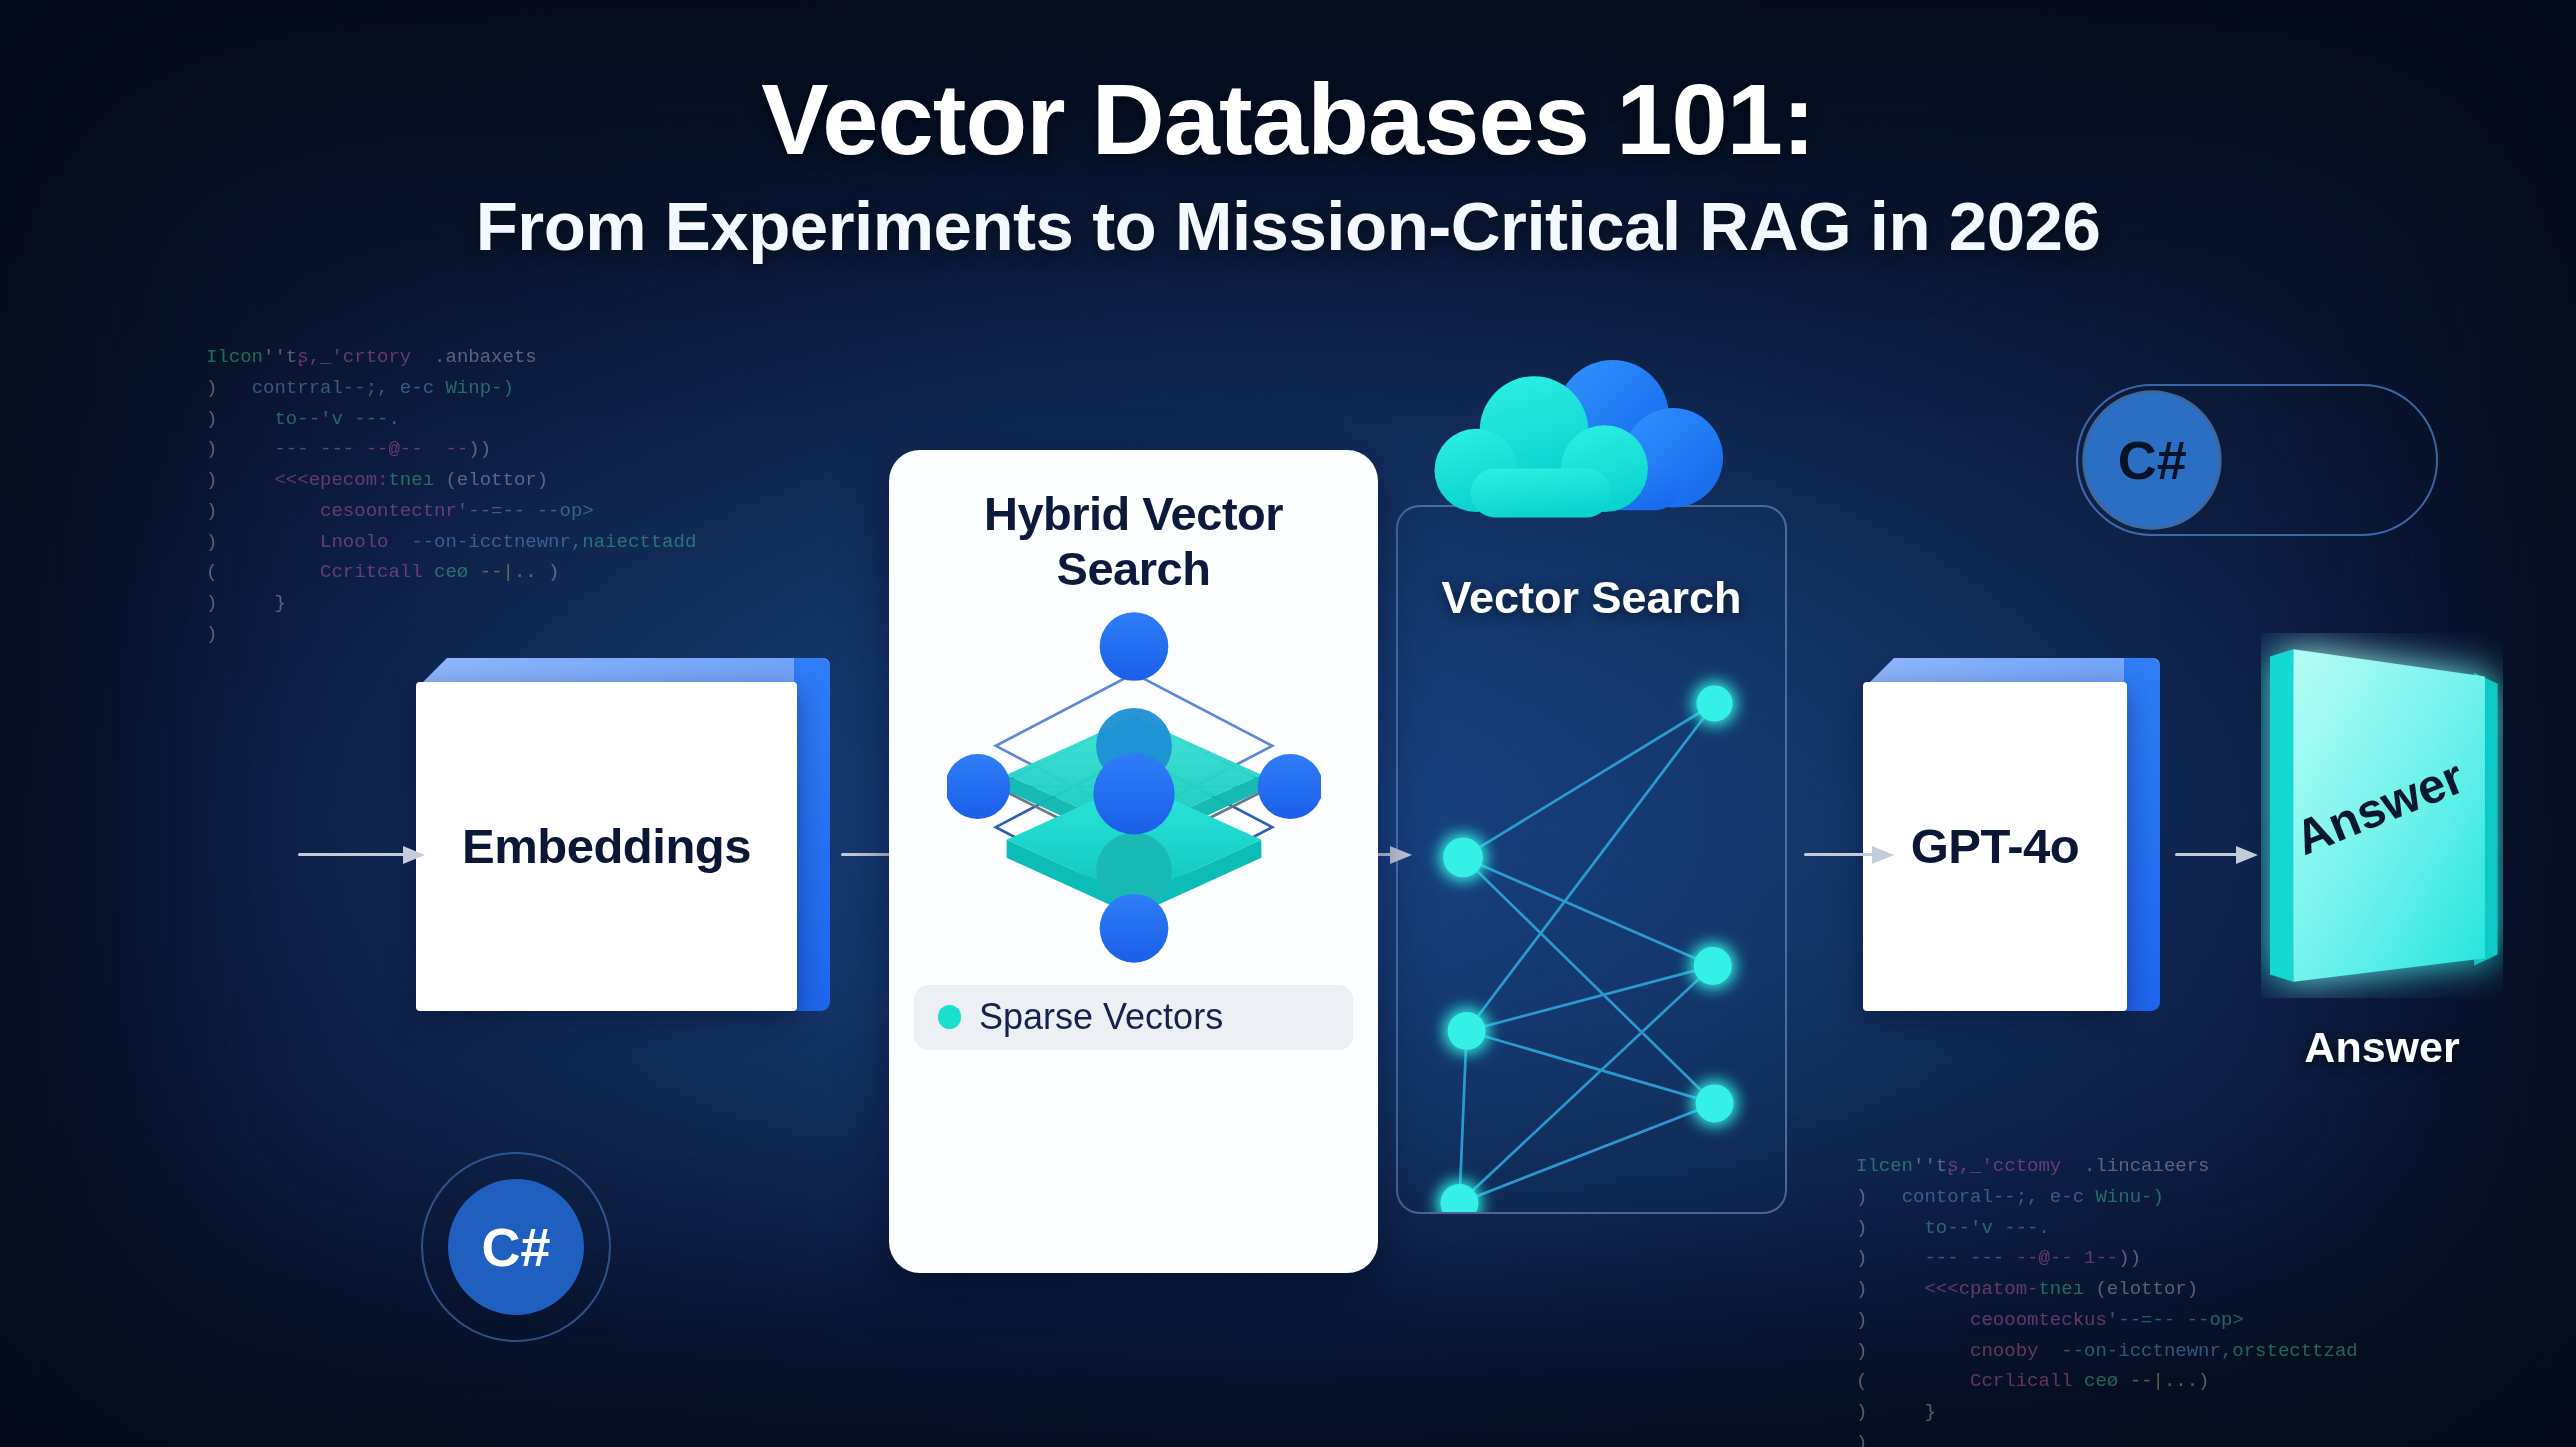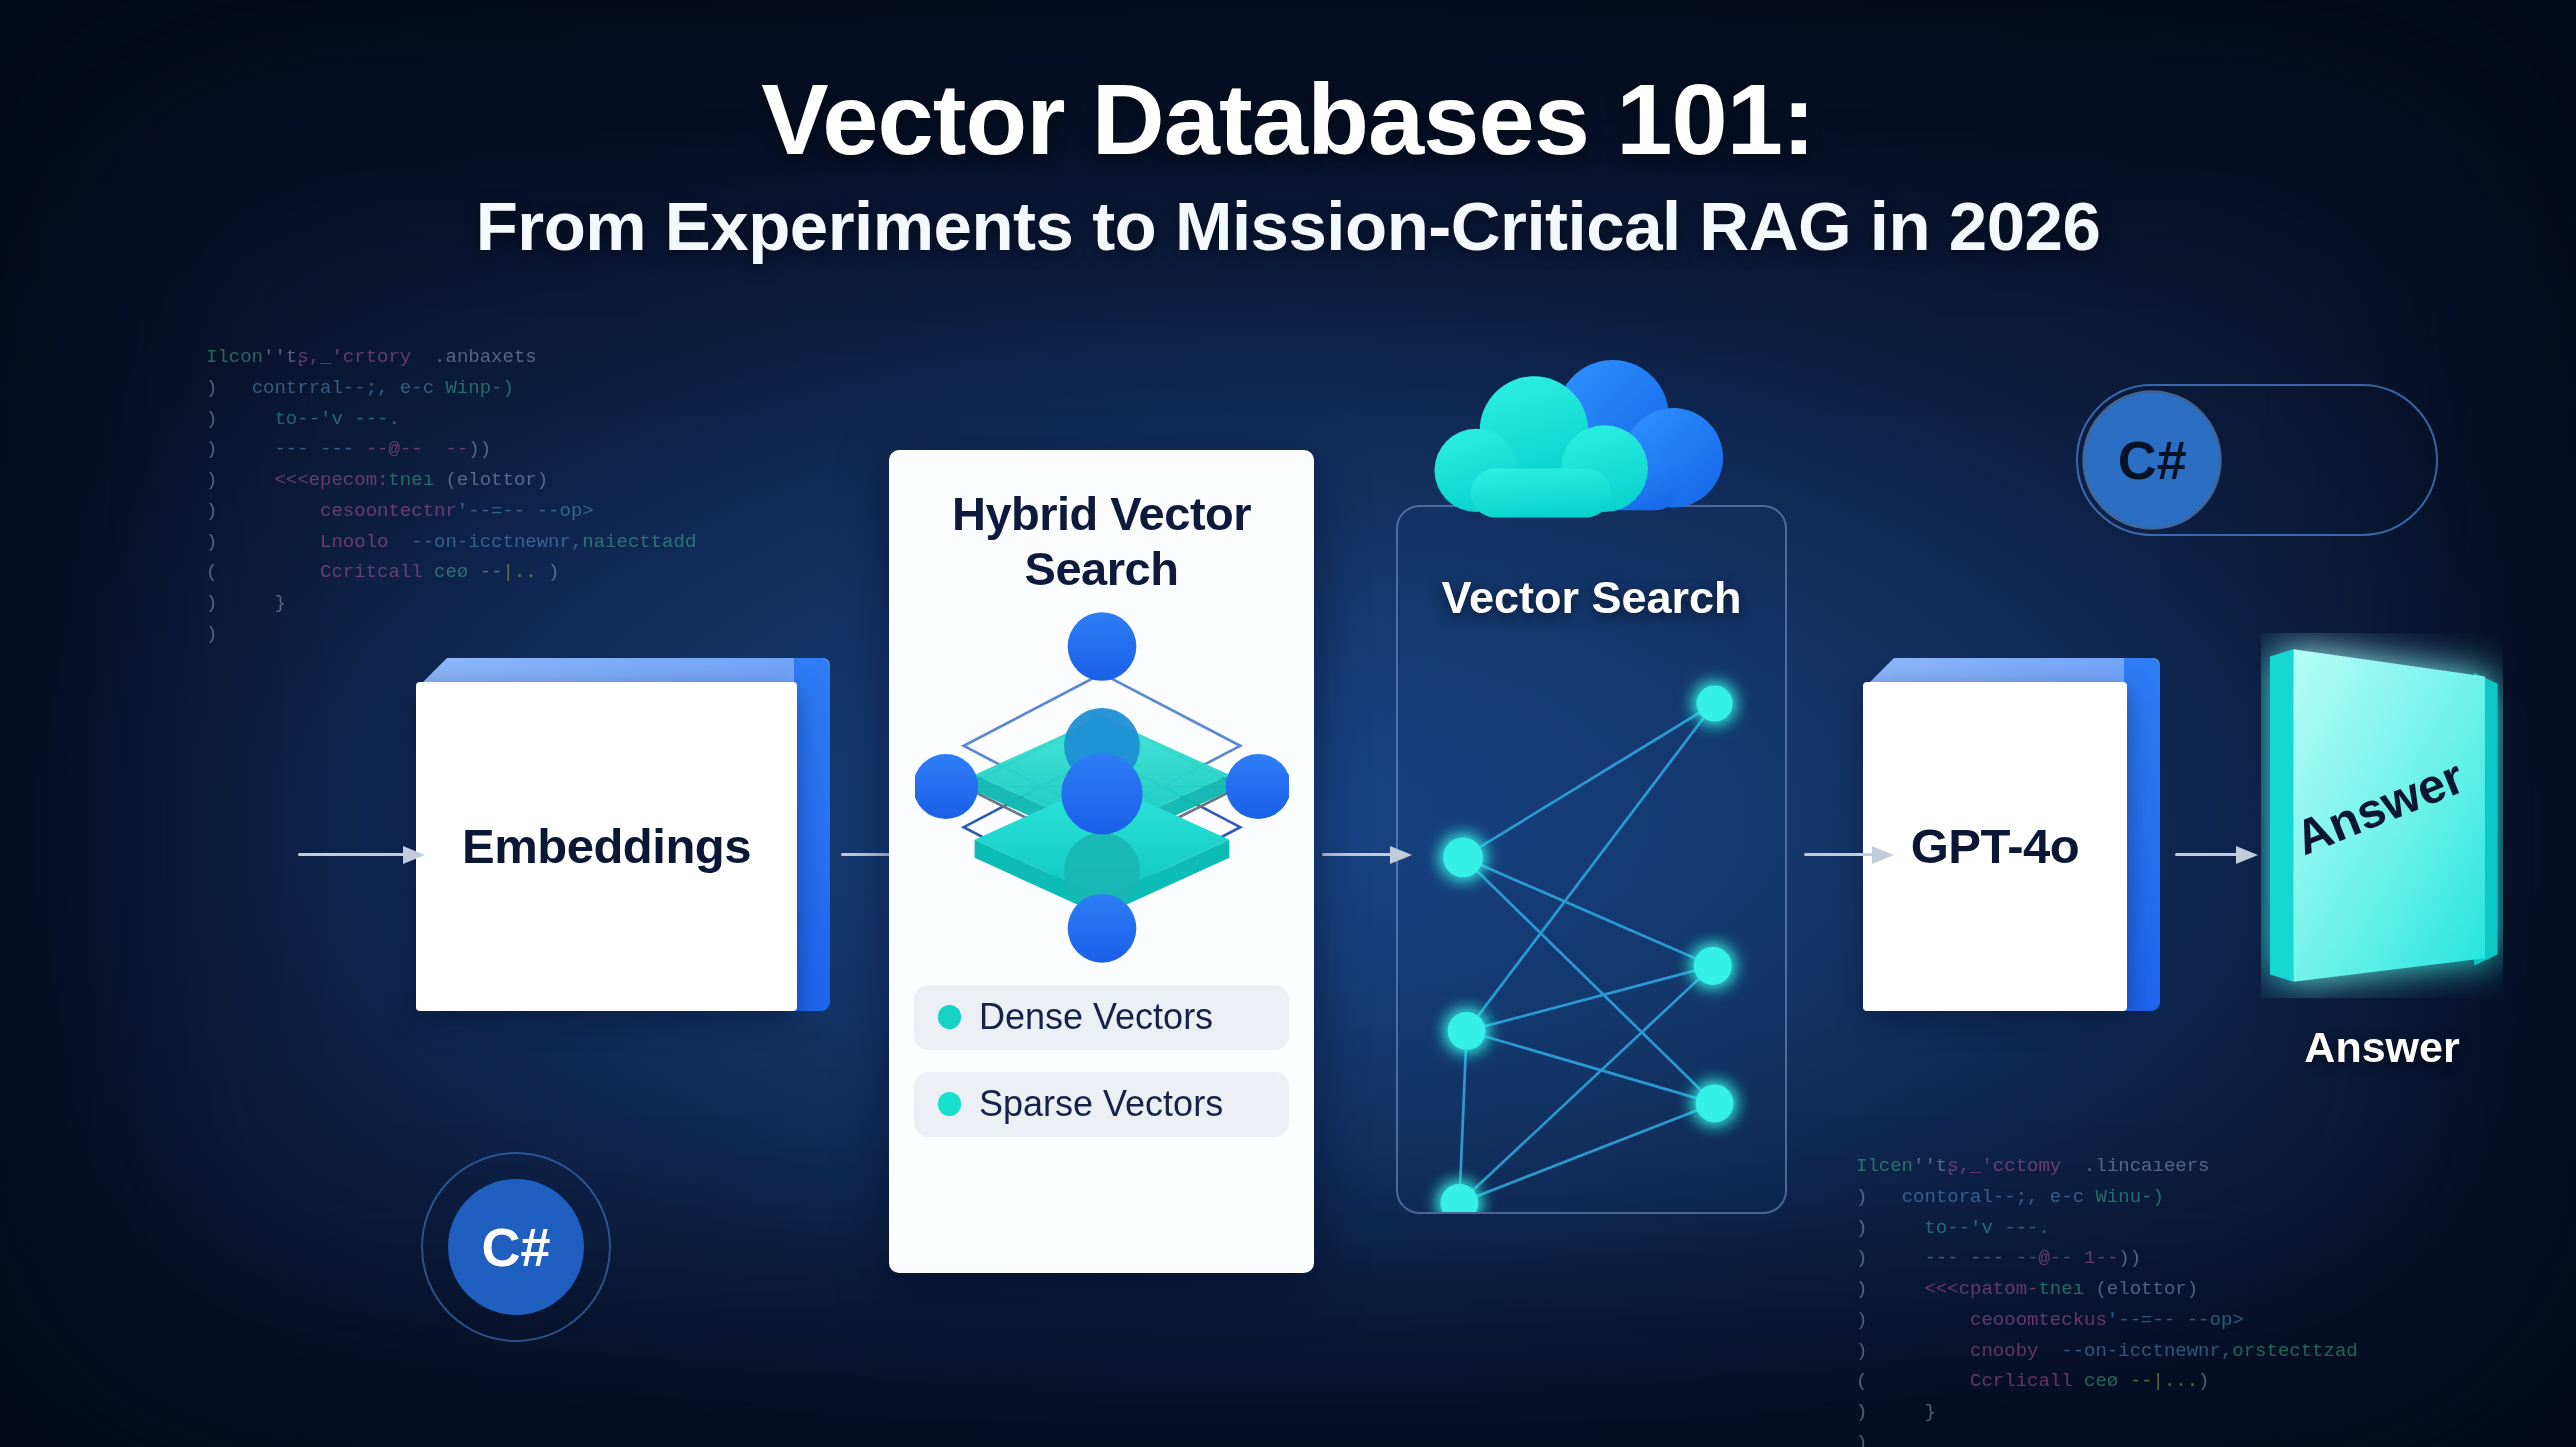--- a/index.html
+++ b/index.html
@@ -113,22 +113,22 @@
     background:#ffffff; border-radius:4px;
     box-shadow:0 9px 29px rgba(2,12,40,.42);
     display:flex; align-items:center; justify-content:center;
   }
   .box3d .face span{
     font-size:49px; font-weight:bold; color:#0c1736; letter-spacing:-0.5px;
   }
 
   
   #hybrid-card{
-    position:absolute; left:889px; top:450px; width:425px; height:823px;
-    background:#fcfdfe; border-radius:10px; z-index:16;
+    position:absolute; left:889px; top:450px; width:489px; height:823px;
+    background:#fcfdfe; border-radius:31px; z-index:16;
     box-shadow:0 16.3px 49px rgba(2,10,34,.55);
     padding:36px 25px 27px;
   }
   #hybrid-title{
     text-align:center; font-size:47px; font-weight:bold;
     color:#0e1a3c; line-height:1.18; letter-spacing:-0.5px;
   }
   #nn-svg{ display:block; margin:12.7px auto 0; }
   .legend-pill{
     display:flex; align-items:center; gap:18px;
@@ -281,24 +281,20 @@
 
       <circle cx="207" cy="288" r="42" fill="#19b6b4" opacity=".9"></circle>
 
       <circle cx="207" cy="40" r="38" fill="url(#nodeBlue)"></circle>
       <circle cx="207" cy="352" r="38" fill="url(#nodeBlue)"></circle>
       <circle cx="34" cy="195" r="36" fill="url(#nodeBlue)"></circle>
       <circle cx="380" cy="195" r="36" fill="url(#nodeBlue)"></circle>
       <circle cx="207" cy="203" r="45" fill="url(#nodeBlue)"></circle>
     </svg>
 
-    <div class="legend-pill">
-      <div class="legend-dot" id="dot0" style="background: rgb(22, 210, 196);"></div>
-      <div class="legend-label">Dense Vectors</div>
-    </div>
     <div class="legend-pill">
       <div class="legend-dot" id="dot1" style="background: rgb(25, 224, 205);"></div>
       <div class="legend-label">Sparse Vectors</div>
     </div>
   </div>
 
   <div class="arrow" style="left:1322px; top:850px; width:90px;">
     <div class="shaft"></div>
     <div class="head"></div>
   </div>

